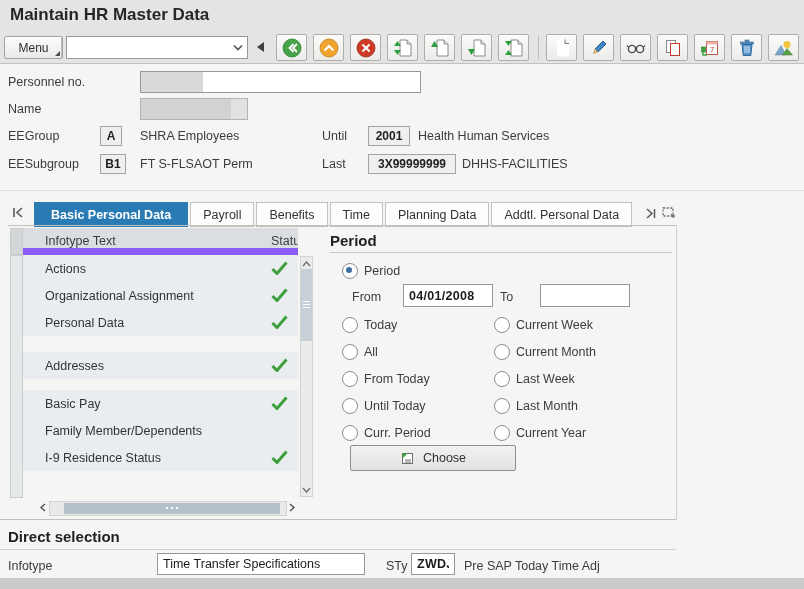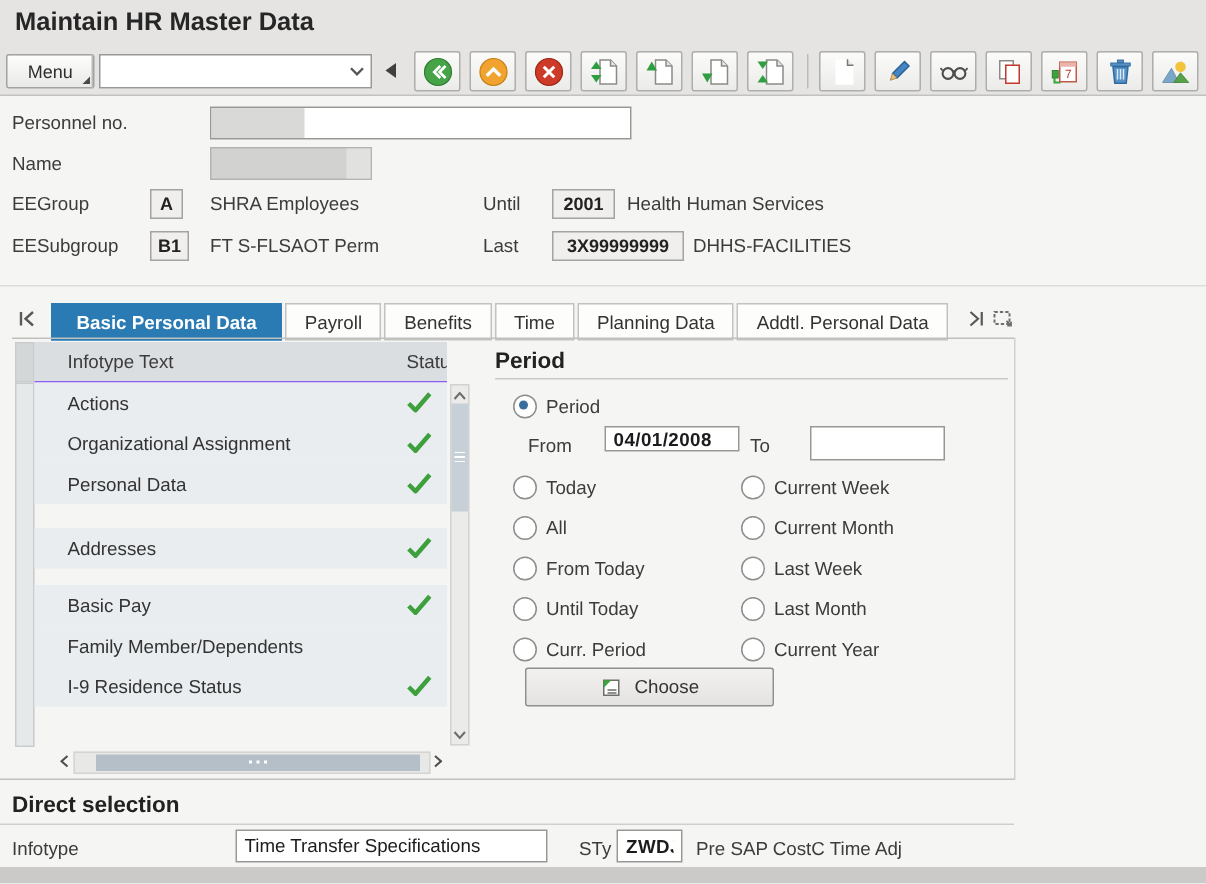--- a/index.html
+++ b/index.html
@@ -17,21 +17,21 @@
   .collapse-tri{left:257px;top:42px;width:0;height:0;border-top:5px solid transparent;border-bottom:5px solid transparent;border-right:7px solid #3f3f3d;}
   .icon-btn{top:34px;width:31px;height:27px;background:linear-gradient(#fbfbfa,#ebebe9);border:1px solid #aeaeac;border-radius:2px;display:flex;align-items:center;justify-content:center;}
   .fld{background:#fff;border:1px solid #979795;font:12.5px "Liberation Sans",sans-serif;padding:0 5px;color:#1c1c1c;}
   .fld.bold{font-weight:bold;letter-spacing:.3px;}
   .dspbox{background:#f0efed;border:1px solid #a3a3a1;font-size:12px;font-weight:bold;color:#222;display:flex;align-items:center;justify-content:center;}
   .redact{background:#d9d9d7;}
   .tab{height:23px;padding:0 12px;display:flex;align-items:center;background:#fdfdfc;border:1px solid #c2c2c0;font-size:12.5px;color:#333;white-space:nowrap;}
   .tab.active{background:#2a7ab4;border-color:#2a7ab4;color:#fff;font-weight:bold;padding:0 16px;}
   .tabstrip{left:34px;top:202px;display:flex;gap:2px;}
   .hline{height:1px;background:#c0c0be;}
-  .thead{left:23px;top:228px;width:275px;height:27px;background:#dbdee0;border-bottom:1px solid #8b5cf6;}
+  .thead{left:23px;top:228px;width:275px;height:27px;background:#dbdee0;border-bottom:7px solid #8b5cf6;}
   .thead .lbl{position:absolute;top:6px;}
   .selstrip{left:10px;width:13px;background:#e6e9ea;border:1px solid #c9cccd;}
   .trow{left:23px;width:275px;height:27px;background:#e9edef;display:flex;align-items:center;font-size:12.5px;color:#333;padding-left:22px;position:absolute;box-sizing:border-box;}
   .chk{position:absolute;left:248px;top:6px;}
   .vsb{left:300px;top:256px;width:13px;height:241px;background:#ebebe9;border:1px solid #d2d2d0;}
   .vsb .thumb{position:absolute;left:0;top:12px;width:11px;height:72px;background:#c7d0d6;}
   .vgrip{position:absolute;left:2px;top:32px;width:7px;height:8px;background:repeating-linear-gradient(#ffffff 0 1px,transparent 1px 3px);}
   .hsb{left:36px;top:501px;width:262px;height:13px;}
   .hsb .track{position:absolute;left:13px;top:0;width:236px;height:13px;background:#e8e8e6;border:1px solid #d4d4d2;}
   .hsb .thumb{position:absolute;left:14px;top:1px;width:216px;height:11px;background:#b4bfc8;}
@@ -317,21 +317,21 @@
   </div>
 
   <div class="abs sec-title" style="left:330px;top:232px;">Period</div>
   <div class="abs hline" style="left:330px;top:252px;width:342px;background:#c9c9c7;"></div>
 
   <div class="abs" style="left:342px;top:263px;display:flex;align-items:center;gap:6px;">
     <span class="radio sel"></span>
     <span class="rlabel">Period</span>
   </div>
   <div class="abs lbl" style="left:352px;top:290px;">From</div>
-  <input class="abs fld bold" style="left: 403px; top: 284px; width: 90px; height: 17px;" value="04/01/2008">
+  <input class="abs fld bold" style="left: 403px; top: 284px; width: 90px; height: 23px;" value="04/01/2008">
   <div class="abs lbl" style="left:500px;top:290px;">To</div>
   <input class="abs fld bold" style="left: 540px; top: 284px; width: 90px; height: 23px;" value="">
 
   <div class="abs" style="left:342px;top:317px;display:flex;align-items:center;gap:6px;">
       <span class="radio"></span>
       <span class="rlabel">Today</span>
     </div>
   <div class="abs" style="left:494px;top:317px;display:flex;align-items:center;gap:6px;">
       <span class="radio"></span>
       <span class="rlabel">Current Week</span>
@@ -378,16 +378,16 @@
     <span>Choose</span>
   </div>
 
   <div class="abs hline" style="left:0;top:519px;width:676px;"></div>
   <div class="abs sec-title" style="left:8px;top:528px;">Direct selection</div>
   <div class="abs hline" style="left:0;top:549px;width:676px;background:#cfcfcd;"></div>
   <div class="abs lbl" style="left:8px;top:559px;">Infotype</div>
   <input class="abs fld" style="left: 157px; top: 553px; width: 208px; height: 22px;" value="Time Transfer Specifications">
   <div class="abs lbl" style="left:386px;top:559px;">STy</div>
   <input class="abs fld bold" style="left: 411px; top: 553px; width: 44px; height: 22px;" value="ZWDJ">
-  <div class="abs lbl" style="left:464px;top:559px;">Pre SAP CostC Time Adj</div>
+  <div class="abs lbl" style="left:464px;top:559px;">Pre SAP Today Time Adj</div>
 
   <div class="abs statusbar"></div>
 </div>
 
 </body></html>

